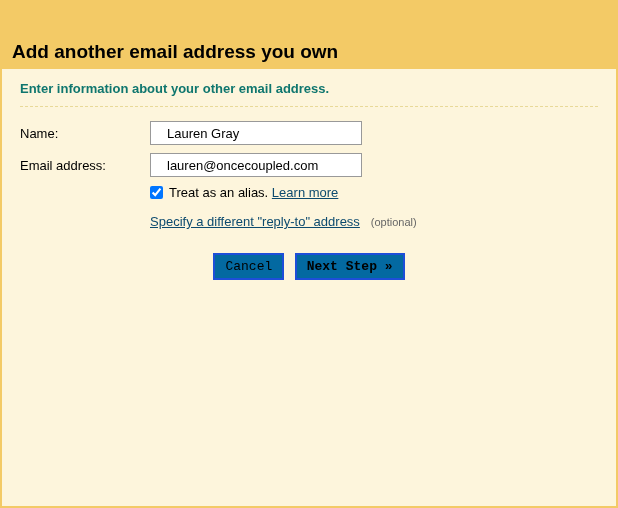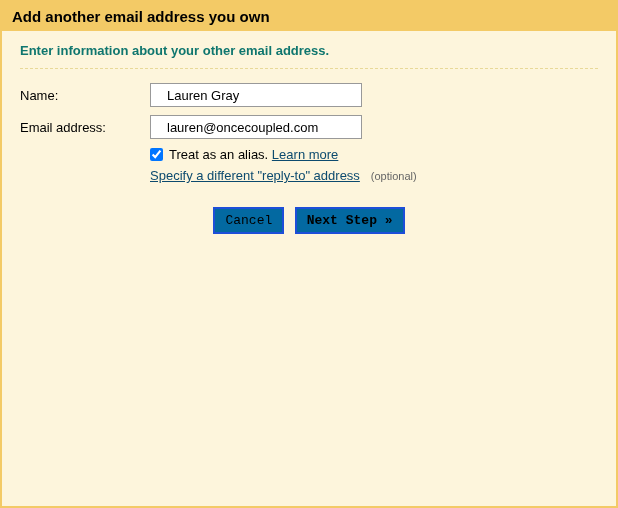--- a/index.html
+++ b/index.html
@@ -12,23 +12,24 @@
       background: #fdf5dc;
       width: 618px;
       height: 508px;
       border: 2px solid #f3ca66;
     }
     .header {
       background: #f3ca66;
       padding: 6px 10px;
     }
     .header-title {
-      font-size: 15px;
+      font-size: 19px;
       font-weight: bold;
       color: #000;
+      margin-top: 33px;
     }
     .content {
       padding: 12px 18px;
     }
     .subtitle {
       font-size: 13px;
       font-weight: bold;
       color: #0f766e;
     }
     .subtitle-note {
@@ -57,21 +58,21 @@
       border: 1px solid #999;
       padding: 2px 16px;
       font-size: 13px;
       font-family: Arial, sans-serif;
     }
     .checkbox-row {
       display: flex;
       align-items: center;
       margin-left: 130px;
       margin-top: 6px;
-      margin-bottom: 6px;
+      margin-bottom: 14px;
       font-size: 13px;
     }
     .checkbox-row input[type="checkbox"] {
       margin-right: 6px;
     }
     .link {
       color: #0c4a6e;
       text-decoration: underline;
       cursor: pointer;
     }

